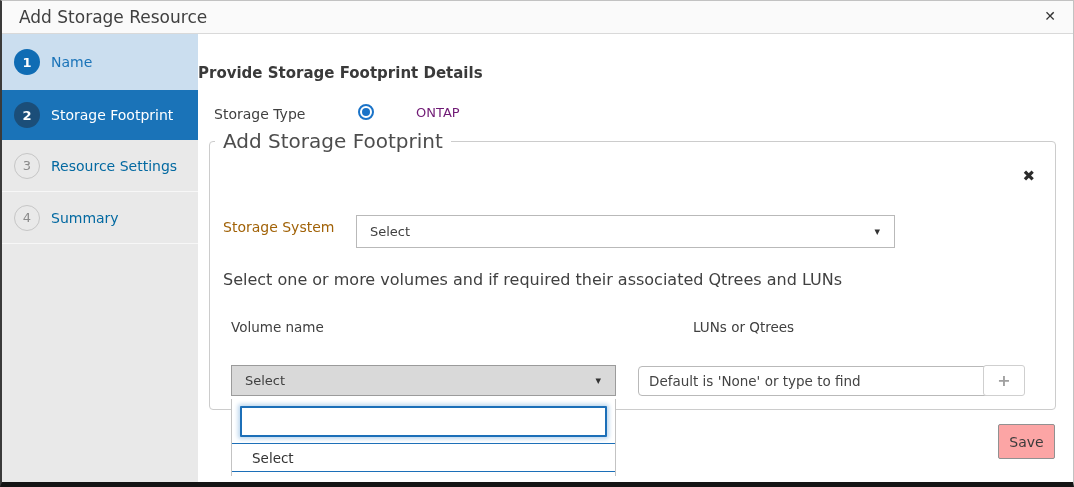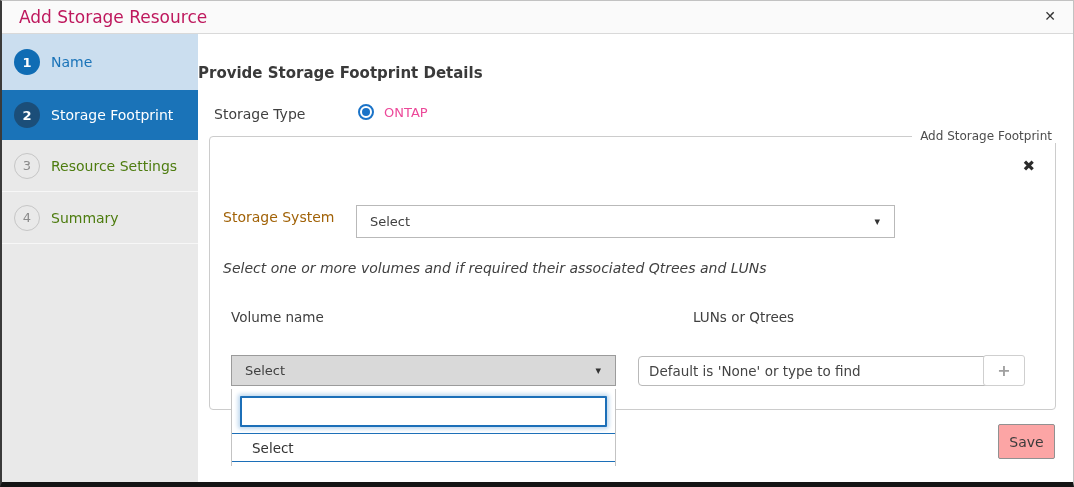--- a/index.html
+++ b/index.html
@@ -19,21 +19,21 @@
   }
 
   
   .titlebar {
     position: absolute; top: 0; left: 0; right: 0; height: 33px;
     background: #fafafa;
     border-bottom: 1px solid #d9d9d9;
     display: flex; align-items: center;
   }
   .titlebar .title {
-    margin-left: 17px; font-size: 17px; color: #be185d;
+    margin-left: 17px; font-size: 17px; color: #404040;
   }
   .titlebar .close {
     position: absolute; right: 12px; top: 4px;
     width: 22px; height: 22px; text-align: center; line-height: 22px;
     font-size: 14px; font-weight: bold; color: #333; cursor: pointer;
   }
 
   
   .sidebar {
     position: absolute; left: 0; top: 33px; bottom: 0; width: 196px;
@@ -53,69 +53,69 @@
   .step.done { height: 56px; background: #cbdeef; }
   .step.done .num { background: #0f6cb4; color: #ffffff; }
   .step.done .lbl { color: #1a73b8; }
 
   .step.active { height: 50px; background: #1a73b8; }
   .step.active .num { background: #1b4e79; color: #ffffff; }
   .step.active .lbl { color: #ffffff; }
 
   .step.todo { height: 52px; background: #e9e9e9; border-bottom: 1px solid #f7f7f7; }
   .step.todo .num { background: transparent; border: 1px solid #c6c6c6; color: #8a8a8a; font-weight: normal; }
-  .step.todo .lbl { color: #4d7c0f; }
+  .step.todo .lbl { color: #0369a1; }
 
   
   .main {
     position: absolute; left: 196px; top: 33px; right: 0; bottom: 0;
     background: #ffffff;
   }
   .heading {
     position: absolute; left: 0; top: 30px;
     font-size: 15px; font-weight: bold; color: #3a3a3a;
   }
   .storage-type-row { position: absolute; left: 16px; top: 70px; width: 400px; height: 20px; }
   .storage-type-row .ql { font-size: 14px; color: #404040; }
   .radio-wrap { position: absolute; left: 144px; top: 0; display: flex; align-items: center; gap: 10px; cursor: pointer; }
   .radio {
     width: 16px; height: 16px; border-radius: 50%;
     border: 2px solid #1a73c8; background: #fff;
     display: flex; align-items: center; justify-content: center;
   }
   .radio .dot { width: 8px; height: 8px; border-radius: 50%; background: #1a73c8; }
-  .radio-wrap .opt { font-size: 13px; color: #ec4899; }
+  .radio-wrap .opt { font-size: 13px; color: #701a75; margin-left: 32px; }
 
   
   fieldset.footprint {
     position: absolute; left: 11px; top: 95px;
     width: 847px; height: 281px;
     border: 1px solid #cccccc; border-radius: 4px;
   }
   fieldset.footprint legend {
     margin-left: 5px; padding: 0 8px;
-    font-size: 12px; color: #4d4d4d; text-align: right;
+    font-size: 20px; color: #4d4d4d;
   }
   .panel-close {
     position: absolute; top: 16px; right: 20px;
     font-size: 15px; font-weight: bold; color: #2b2b2b;
     cursor: pointer; line-height: 1;
   }
   .ss-label { position: absolute; left: 13px; top: 66px; font-size: 14px; color: #a16207; }
   .select-box {
     position: absolute; background: #ffffff;
     border: 1px solid #b9b9b9;
     display: flex; align-items: center;
     font-size: 13px; color: #404040; cursor: pointer;
   }
   .select-box .val { margin-left: 13px; flex: 1; }
   .select-box .caret { margin-right: 14px; font-size: 11px; color: #333; }
   .ss-select { left: 146px; top: 62px; width: 539px; height: 33px; }
 
-  .helper { position: absolute; left: 13px; top: 117px; font-size: 14px; color: #404040; font-style: italic; }
+  .helper { position: absolute; left: 13px; top: 117px; font-size: 16px; color: #404040; }
 
   .col-label { position: absolute; top: 166px; font-size: 13.5px; color: #404040; }
   .vol-label { left: 21px; }
   .lun-label { left: 442px; margin-left: 41px; }
 
   .vol-select {
     left: 21px; top: 212px; width: 385px; height: 31px;
     background: #d9d9d9; border: 1px solid #9b9b9b;
   }
 

